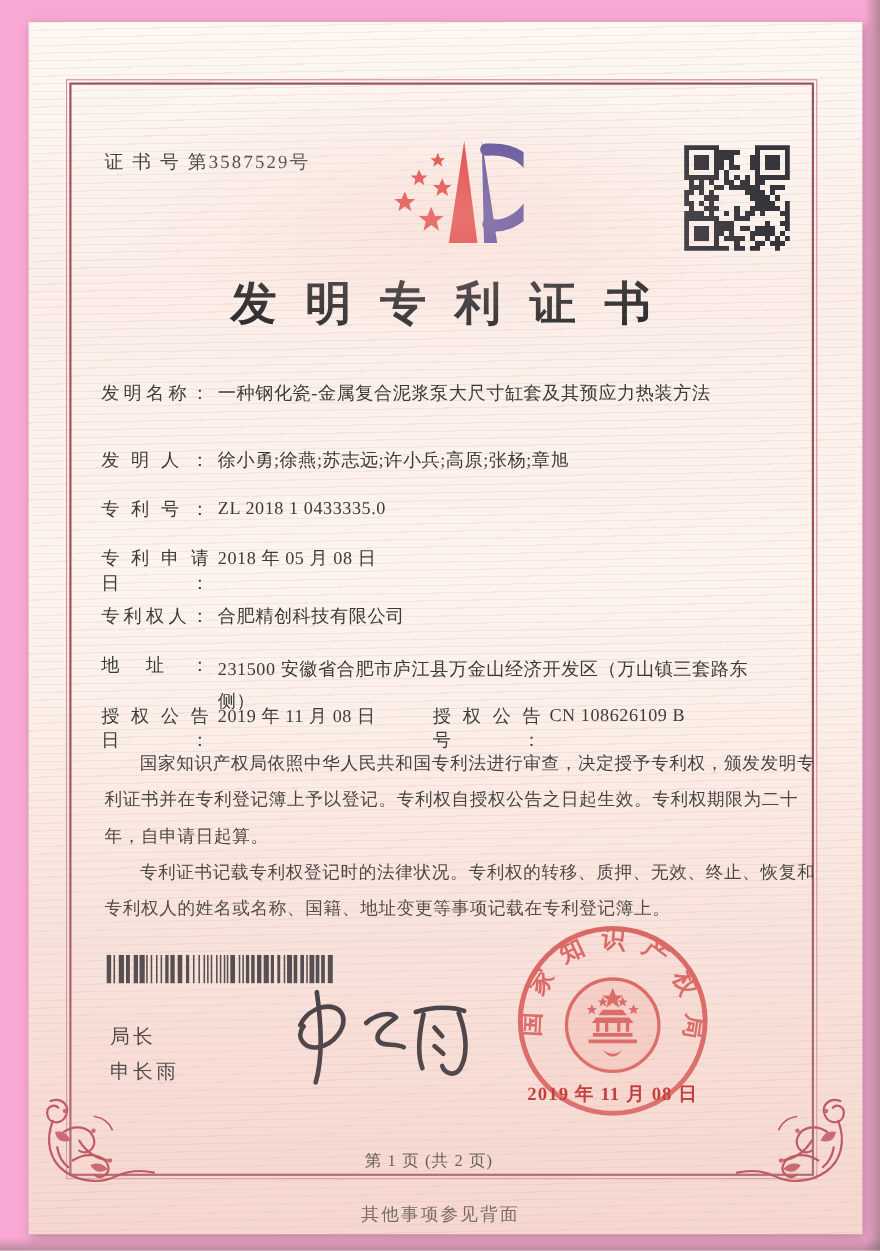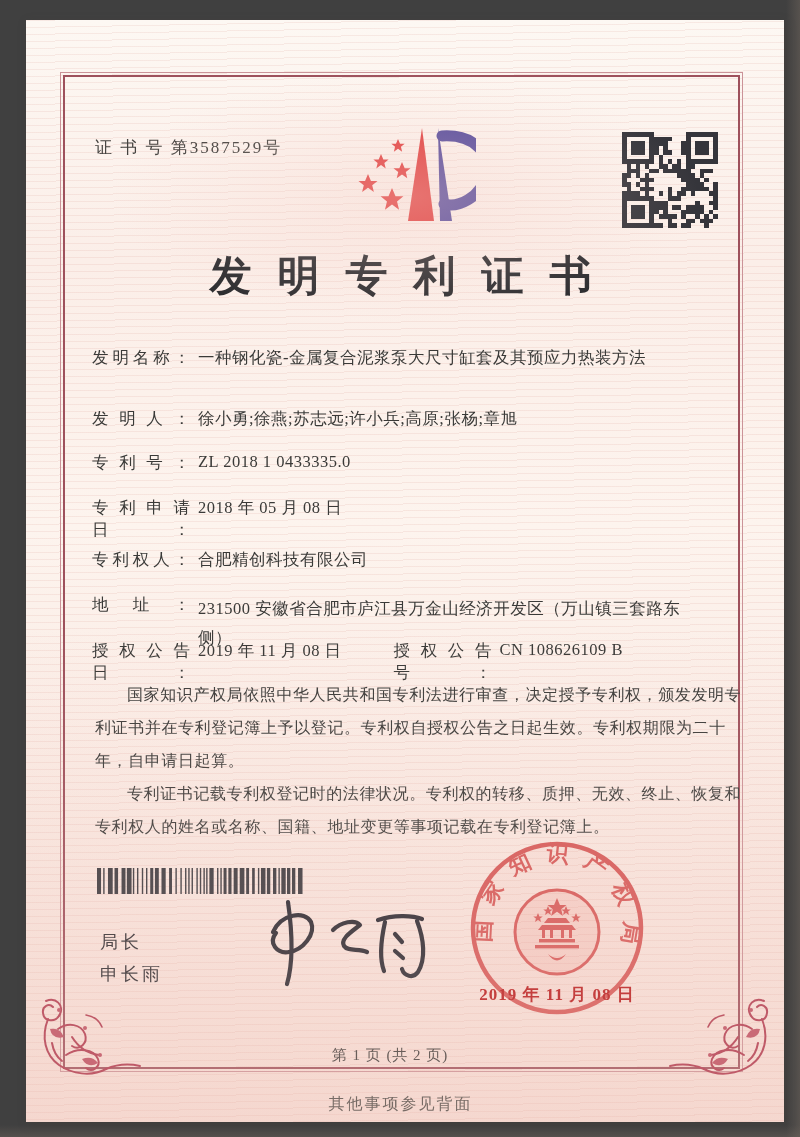--- a/index.html
+++ b/index.html
@@ -1,17 +1,17 @@
 <!DOCTYPE html>
 <html><head>
 <meta charset="utf-8">
 <style>
   html,body{margin:0;padding:0;width:800px;height:1137px;overflow:hidden;
     background:#efece7;font-family:"Liberation Serif","DejaVu Serif",serif;}
-  .photo{position:relative;width:800px;height:1137px;background:#404040;}
+  .photo{position:relative;width:800px;height:1137px;background:#f9a8d4;}
   .edge-r{position:absolute;right:0;top:0;width:14px;height:100%;
     background:linear-gradient(to right,rgba(110,100,92,0),rgba(110,100,92,.5));z-index:9;}
   .edge-b{position:absolute;left:0;bottom:0;width:100%;height:12px;
     background:linear-gradient(to bottom,rgba(110,100,92,0),rgba(110,100,92,.45));z-index:9;}
   .paper{position:absolute;left:26px;top:20px;width:758px;height:1102px;
     background:linear-gradient(180deg,#fdf8f3 0%,#fbeee8 22%,#fdf4ee 46%,#f9e8e1 74%,#f6ded6 100%);
     box-shadow:2px 3px 9px rgba(70,60,55,.35);}
   .paper::before{content:"";position:absolute;inset:0;
     background:repeating-linear-gradient(179deg,rgba(208,130,120,.13) 0 1px,rgba(255,255,255,0) 1px 7px);
     pointer-events:none;}

